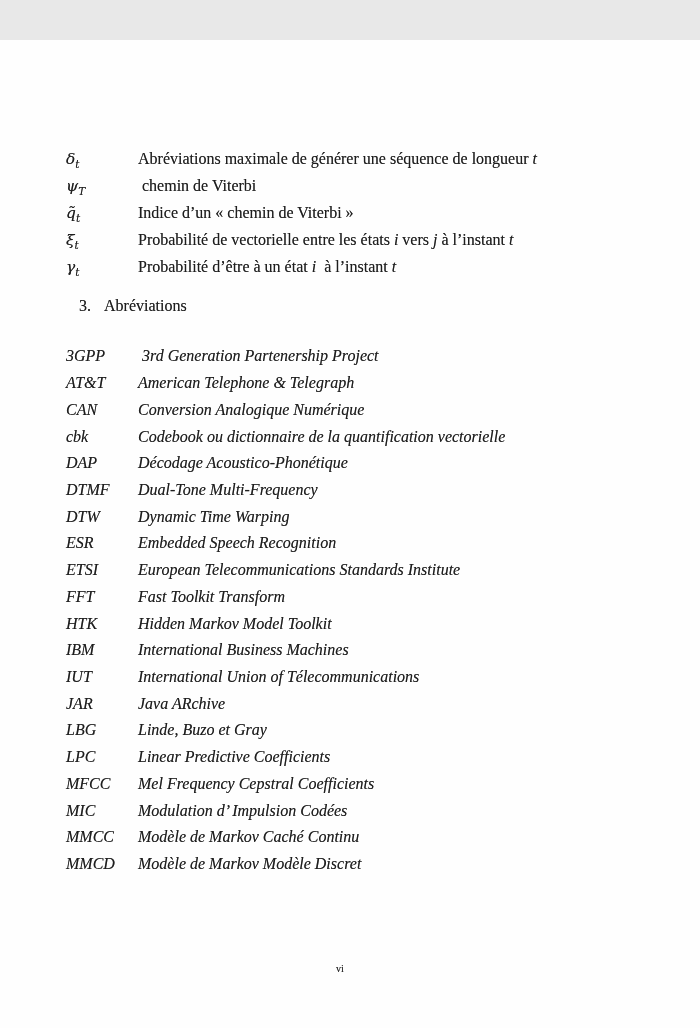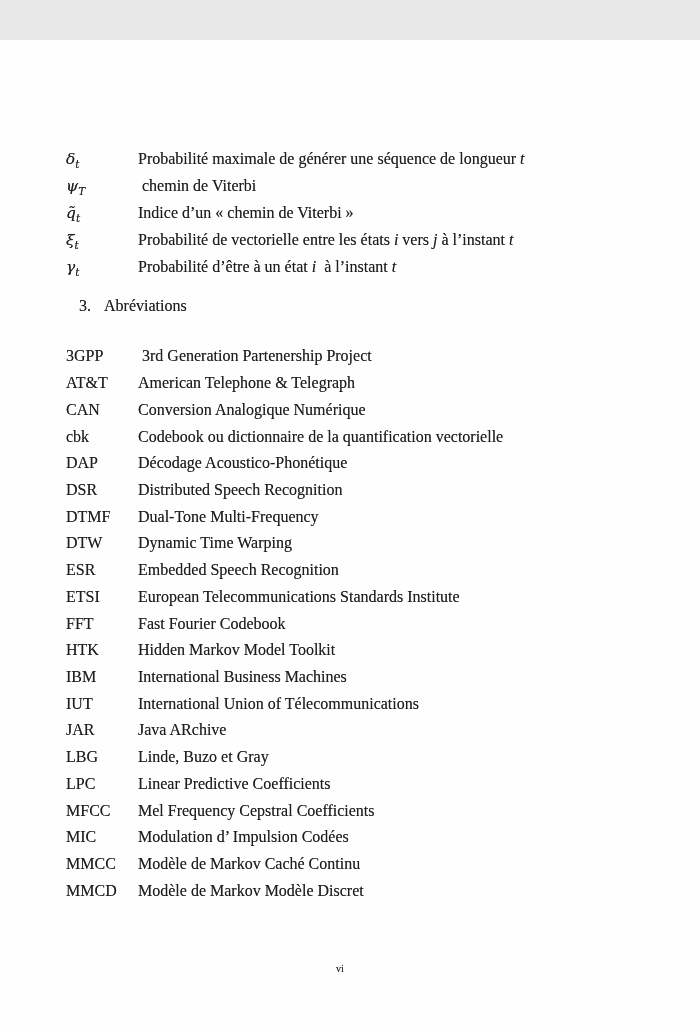--- a/index.html
+++ b/index.html
@@ -55,20 +55,21 @@
     left: 79px;
   }
   .heading .num { margin-right: 13px; }
 
   
   .abbr {
     position: absolute;
     top: 303px;
     left: 66px;
     right: 46px;
+    font-style: italic;
   }
   .abbr-row {
     height: 26.72px;
     display: flex;
     align-items: center;
   }
   .term-cell {
     flex: 0 0 72px;
   }
   .abbr-def {
@@ -86,21 +87,21 @@
   }
 </style>
 </head>
 <body>
 
 <div class="page">
 
   <section class="symbols">
   <div class="sym-row">
     <span class="sym-cell"><span>δ</span><sub>t</sub></span>
-    <span class="def-cell"><span>Probabilité maximale de générer une séquence de longueur </span><i>t</i></span>
+    <span class="def-cell"><span>Abréviations maximale de générer une séquence de longueur </span><i>t</i></span>
   </div>
 
   <div class="sym-row">
     <span class="sym-cell"><span>ψ</span><sub>T</sub></span>
     <span class="def-cell"><span> chemin de Viterbi</span></span>
   </div>
 
   <div class="sym-row">
     <span class="sym-cell"><span>q̃</span><sub>t</sub></span>
     <span class="def-cell"><span>Indice d’un « chemin de Viterbi »</span></span>
@@ -140,24 +141,20 @@
   <div class="abbr-row">
     <span class="term-cell">cbk</span>
     <span class="abbr-def">Codebook ou dictionnaire de la quantification vectorielle</span>
   </div>
 
   <div class="abbr-row">
     <span class="term-cell">DAP</span>
     <span class="abbr-def">Décodage Acoustico-Phonétique</span>
   </div>
 
-  <div class="abbr-row">
-    <span class="term-cell">DSR</span>
-    <span class="abbr-def">Distributed Speech Recognition</span>
-  </div>
 
   <div class="abbr-row">
     <span class="term-cell">DTMF</span>
     <span class="abbr-def">Dual-Tone Multi-Frequency</span>
   </div>
 
   <div class="abbr-row">
     <span class="term-cell">DTW</span>
     <span class="abbr-def">Dynamic Time Warping</span>
   </div>
@@ -167,21 +164,21 @@
     <span class="abbr-def">Embedded Speech Recognition</span>
   </div>
 
   <div class="abbr-row">
     <span class="term-cell">ETSI</span>
     <span class="abbr-def">European Telecommunications Standards Institute</span>
   </div>
 
   <div class="abbr-row">
     <span class="term-cell">FFT</span>
-    <span class="abbr-def">Fast Fourier Codebook</span>
+    <span class="abbr-def">Fast Toolkit Transform</span>
   </div>
 
 
   <div class="abbr-row">
     <span class="term-cell">HTK</span>
     <span class="abbr-def">Hidden Markov Model Toolkit</span>
   </div>
 
   <div class="abbr-row">
     <span class="term-cell">IBM</span>

